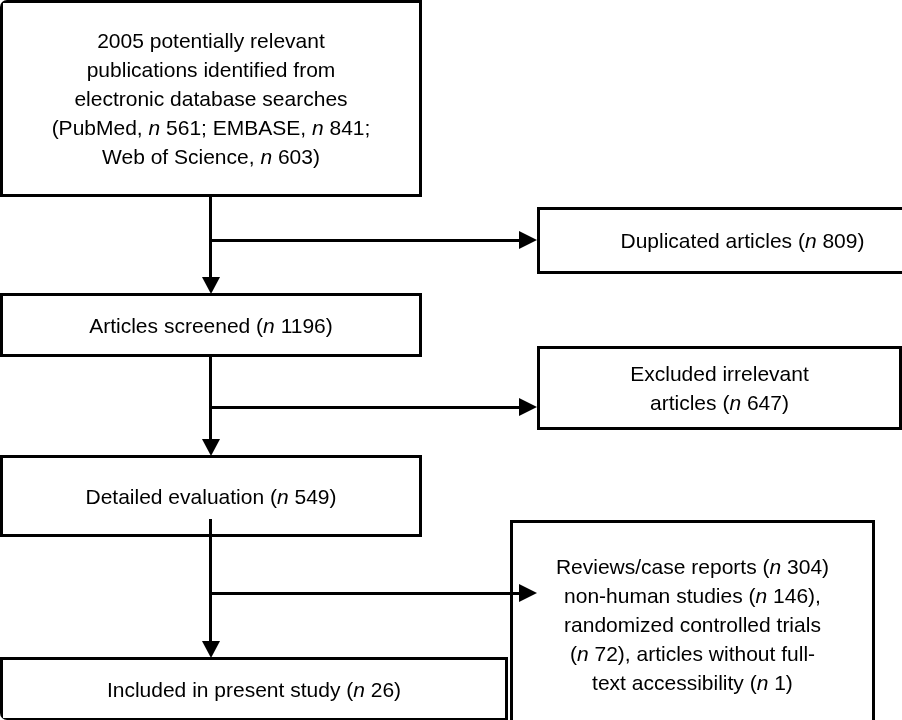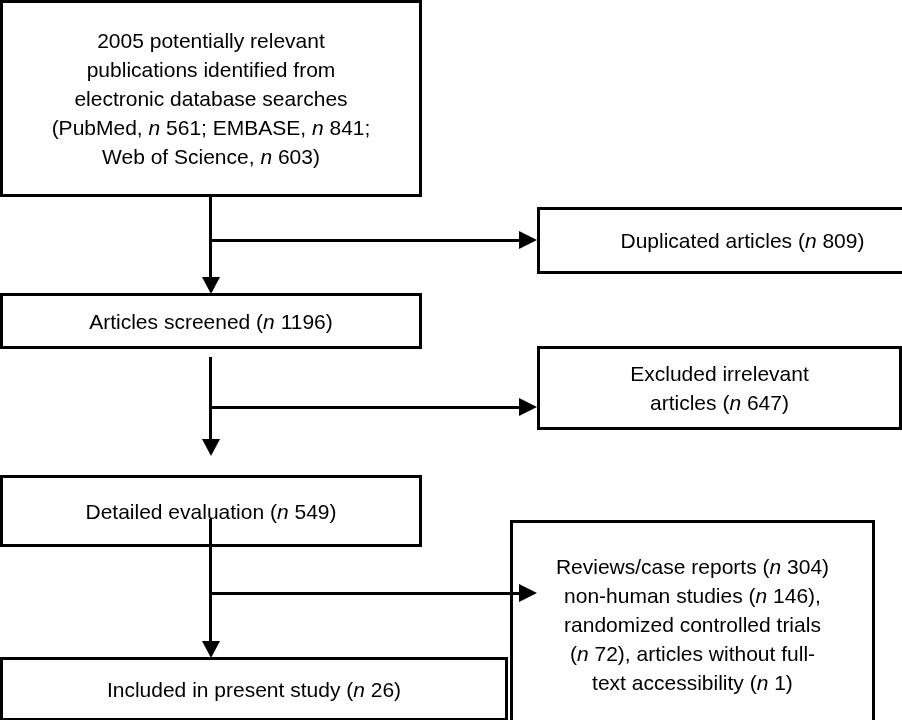--- a/index.html
+++ b/index.html
@@ -9,20 +9,21 @@
     background: #ffffff;
   }
   #canvas {
     position: relative;
     width: 902px;
     height: 720px;
     background: #ffffff;
     font-family: "Liberation Sans", sans-serif;
     color: #000000;
     overflow: hidden;
+    border-radius: 7px;
   }
   .flow-box {
     position: absolute;
     box-sizing: border-box;
     border: 3px solid #000000;
     background: #ffffff;
     display: flex;
     align-items: center;
     justify-content: center;
     text-align: center;
@@ -31,22 +32,22 @@
     font-size: 21px;
     line-height: 29px;
     white-space: pre-line;
     padding: 0 6px;
   }
   .box-text i {
     font-style: italic;
   }
   
   #box-identification { left: 0px;  top: 0px;   width: 422px; height: 197px; }
-  #box-screened       { left: 0px;  top: 293px; width: 422px; height: 56px;  }
-  #box-evaluation     { left: 0px;  top: 455px; width: 422px; height: 72px; margin-top: 20px;  }
+  #box-screened       { left: 0px;  top: 293px; width: 422px; height: 64px;  }
+  #box-evaluation     { left: 0px;  top: 455px; width: 422px; height: 82px;  }
   #box-included       { left: 0px;  top: 657px; width: 508px; height: 64px;  }
   
   #box-duplicated     { left: 537px; top: 207px; width: 411px; height: 67px; }
   #box-excluded       { left: 537px; top: 346px; width: 365px; height: 84px; }
   #box-reasons        { left: 510px; top: 491px; width: 365px; height: 208px; margin-top: 29px; }
 
   
   .vline {
     position: absolute;
     width: 3px;

